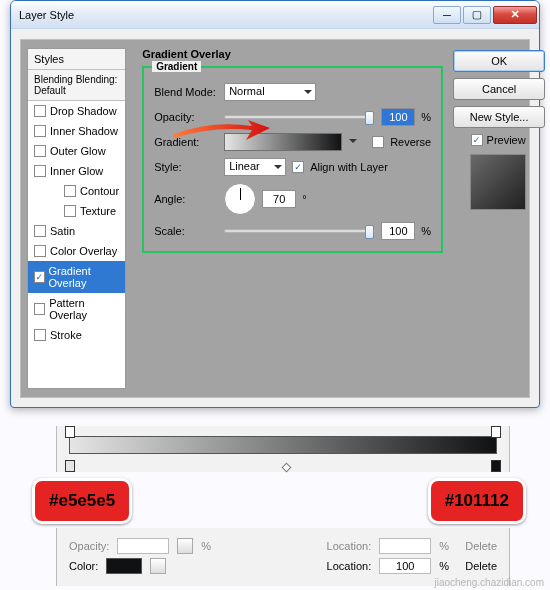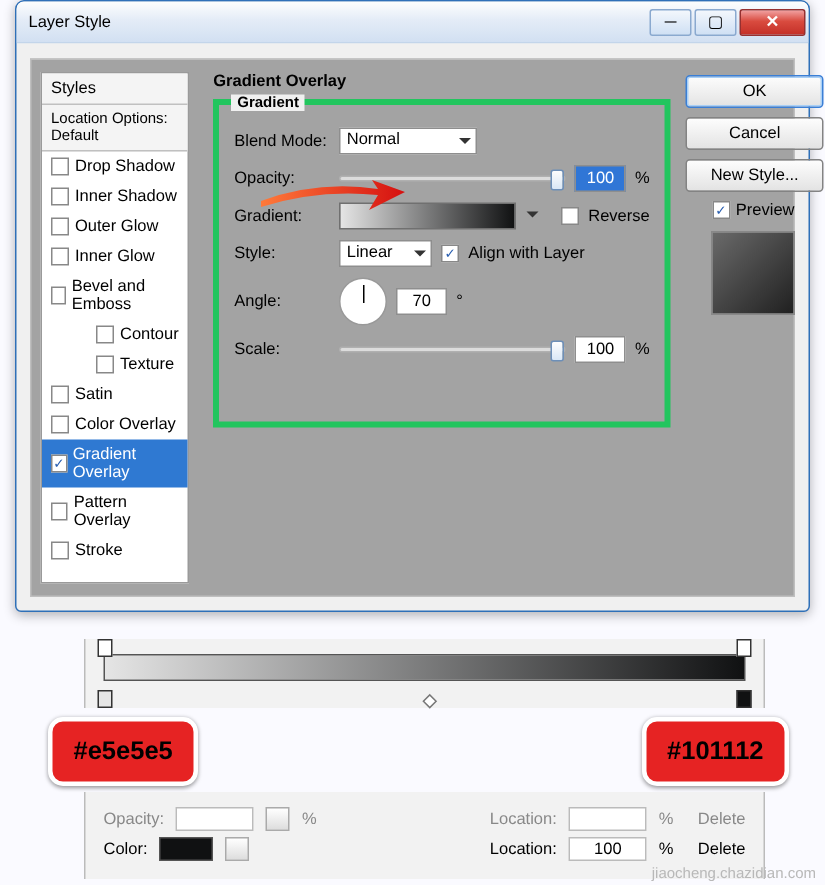--- a/index.html
+++ b/index.html
@@ -14,21 +14,21 @@
 .styles-box{border:1px solid #9a9a9a;background:#fff;height:100%}
 .styles-hdr,.blend-hdr{padding:4px 6px;border-bottom:1px solid #c0c0c0;background:#f4f4f4}
 .blend-hdr{font-size:10px}
 .style-item{display:flex;align-items:center;padding:4px 6px;gap:4px}
 .style-item.indent{padding-left:36px}
 .style-item.sel{background:#2f79d2;color:#fff}
 .chk{width:12px;height:12px;border:1px solid #888;background:#fff;display:inline-flex;align-items:center;justify-content:center;font-size:9px;color:#2a5fb0}
 .chk.on::after{content:"✓"}
 .mid-col{flex:1;padding:8px 10px}
 .grp-title{font-weight:bold;margin-bottom:6px}
-.fieldset{border:4px solid #22c55e;padding:8px 10px 32px;position:relative}
+.fieldset{border:2px solid #22c55e;padding:8px 10px 4px;position:relative}
 .fieldset .legend{position:absolute;top:-7px;left:8px;background:#f0f0f0;padding:0 4px;font-weight:bold;font-size:10px}
 .row{display:flex;align-items:center;margin:7px 0;gap:6px}
 .lbl{width:64px;text-align:left;color:#000}
 .select{height:18px;border:1px solid #8e8e8e;background:#fff;padding:1px 16px 1px 4px;position:relative;display:inline-block}
 .select::after{content:"";position:absolute;right:3px;top:6px;border:4px solid transparent;border-top-color:#333}
 .slider{height:4px;background:#dcdcdc;border:1px solid #b0b0b0;flex:1;position:relative;border-radius:2px}
 .thumb{position:absolute;top:-5px;width:9px;height:14px;background:linear-gradient(#fdfdfd,#d9e7f6);border:1px solid #6d8fb8;border-radius:2px}
 .numbox{width:34px;height:18px;border:1px solid #8e8e8e;background:#fff;text-align:center;line-height:16px}
 .numbox.sel{background:#3076d6;color:#fff}
 .grad-swatch{width:118px;height:18px;border:1px solid #707070;background:linear-gradient(90deg,#e5e5e5,#101112);position:relative}
@@ -67,41 +67,37 @@
   <div class="titlebar">
     <span class="title">Layer Style</span>
     <span class="ctrl">─</span>
     <span class="ctrl">▢</span>
     <span class="ctrl close">✕</span>
   </div>
   <div class="inner">
     <div class="styles-col">
       <div class="styles-box">
         <div class="styles-hdr">Styles</div>
-        <div class="blend-hdr">Location Options: Default</div>
+        <div class="blend-hdr">Blending Blending: Default</div>
         <div id="style-items">
             <div class="style-item">
               <span class="chk"></span>
               <span>Drop Shadow</span>
             </div>
             <div class="style-item">
               <span class="chk"></span>
               <span>Inner Shadow</span>
             </div>
             <div class="style-item">
               <span class="chk"></span>
               <span>Outer Glow</span>
             </div>
             <div class="style-item">
               <span class="chk"></span>
               <span>Inner Glow</span>
-            </div>
-            <div class="style-item">
-              <span class="chk"></span>
-              <span>Bevel and Emboss</span>
             </div>
             <div class="style-item indent">
               <span class="chk"></span>
               <span>Contour</span>
             </div>
             <div class="style-item indent">
               <span class="chk"></span>
               <span>Texture</span>
             </div>
             <div class="style-item">

